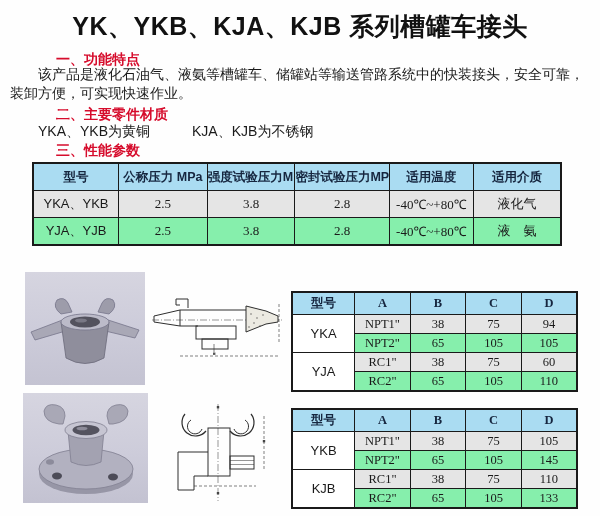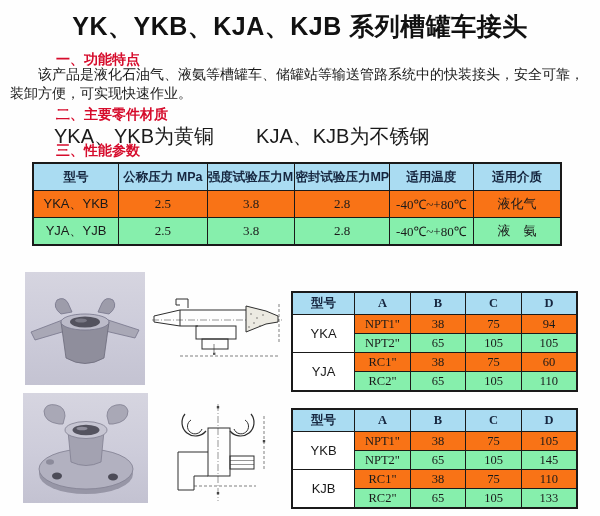--- a/index.html
+++ b/index.html
@@ -6,31 +6,31 @@
   #page{position:relative;width:600px;height:516px;background:#fefefe;overflow:hidden;
         font-family:"Liberation Sans",sans-serif;color:#1a1a1a;padding-left:8px;}
   .abs{position:absolute;}
   
   .doc-title{top:10px;left:0;width:600px;text-align:center;font-size:25px;font-weight:bold;
              letter-spacing:0.5px;color:#111;}
   
   .sec-head{color:#d60c2c;font-size:14px;font-weight:bold;margin-left:18px;}
   
   .body-par{left:10px;top:66px;width:582px;font-size:14px;line-height:19px;text-indent:28px;font-family:Liberation Mono, monospace;}
-  .materials{left:38px;top:123px;font-size:20px;margin-left:16px;}
+  .materials{left:38px;top:123px;font-size:14px;}
   .materials .gap{display:inline-block;width:42px;}
   
   table{border-collapse:collapse;table-layout:fixed;}
   .dtable{position:absolute;background:#fff;}
   .dtable td,.dtable th{border:1px solid #1a1a1a;text-align:center;vertical-align:middle;
                         padding:0;overflow:hidden;white-space:nowrap;}
   .dtable{border:2px solid #1a1a1a;}
   .hdr td{background:#aadcf2;color:#16263f;font-weight:bold;font-size:13px;}
   .r-yellow td{background:#86efac;}
-  .r-white td{background:#f97316;}
+  .r-white td{background:#e5e5e5;}
   .num{font-family:"Liberation Serif",serif;font-size:13.5px;}
   #perf-table{left:32px;top:162px;width:530px;}
   #perf-table td{height:26px;font-size:13px;}
   #perf-table .hdr td{font-size:12.5px;}
   .dim-table{width:287px;}
   .dim-table td{height:18px;font-size:12.5px;}
   .dim-table .hdr td{height:21px;font-size:12.5px;}
   .dim-table .model{background:#ffffff;font-size:13px;}
   .type-label{font-size:13px;color:#222;font-family:Liberation Sans, sans-serif;margin-top:18px;}
   

